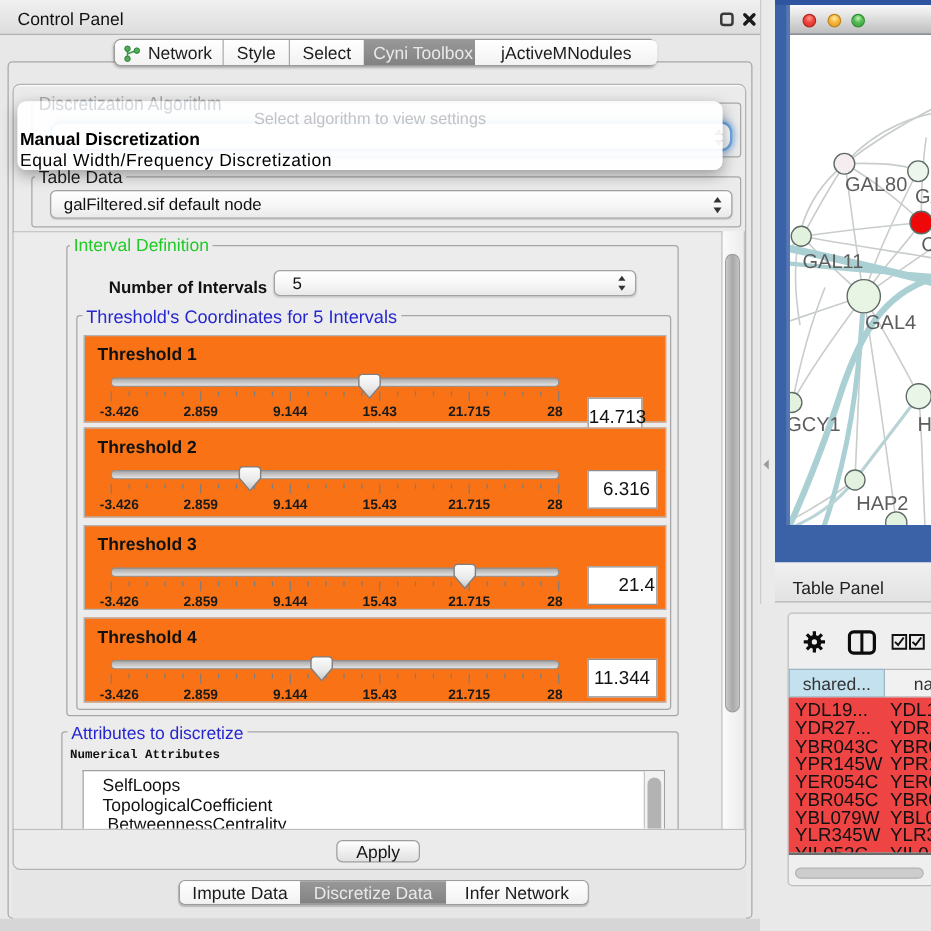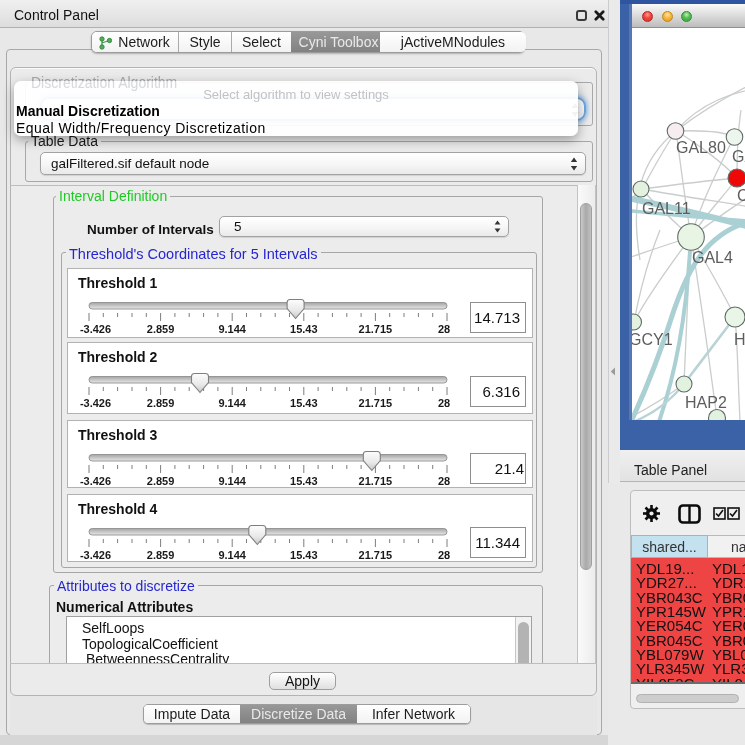--- a/index.html
+++ b/index.html
@@ -10,21 +10,21 @@
   .grplabel { position:absolute; font-size:14px; background:#ebebeb; padding:0 3px; line-height:15px; }
   .combo { position:absolute; border:1px solid #a2a2a2; border-radius:5px;
            background:linear-gradient(#ffffff, #f6f6f6 55%, #e9e9e9);
            box-shadow:0 1px 1px rgba(0,0,0,0.12); }
   .combo .ar { position:absolute; right:7px; top:50%; margin-top:-7px; }
   .fld { position:absolute; background:#ffffff; border:1px solid #8f8f8f;
          font-size:15px; text-align:right; color:#111; }
   .seg { position:absolute; top:0; height:100%; line-height:21px; text-align:center;
          font-size:14px; color:#1c1c1c; background:linear-gradient(#ffffff,#f2f2f2); }
   .seg.dark { background:linear-gradient(#989898,#828282); color:#e9e9e9; }
-  .thp { position:absolute; left:67px; width:466px; border:1px solid #b2b2b2; background:#ffffff; }
+  .thp { position:absolute; left:67px; width:466px; border:1px solid #b2b2b2; background:#f97316; }
   .thlbl { position:absolute; left:10px; top:6px; font-weight:bold; font-size:14px; color:#111; }
 </style>
 </head>
 <body>
 
 <div class="abs" style="left:0; top:0; width:608px; height:745px; background:#e8e8e8;"></div>
 
 <div class="abs" style="left:0; top:0; width:608px; height:28px; background:linear-gradient(#f0f0f0,#dddddd); border-bottom:1px solid #b1b1b1;"></div>
 <div class="abs" style="left:14px; top:7px; font-size:14px; color:#111;">Control Panel</div>
 <div class="abs" style="left:576px; top:10px; width:11px; height:11px; border:2px solid #3a3a3a; border-radius:3px;"></div>
@@ -142,21 +142,21 @@
       <g font-size="11" font-weight="bold" fill="#1a1a1a" text-anchor="middle" font-family="Liberation Sans, sans-serif">
           <text x="27.5" y="42">-3.426</text>
           <text x="92.6" y="42">2.859</text>
           <text x="164.2" y="42">9.144</text>
           <text x="235.8" y="42">15.43</text>
           <text x="307.4" y="42">21.715</text>
           <text x="376.0" y="42">28</text>
         </g>
       <path d="M219.1,17.5 L219.1,11.5 Q219.1,8.5 222.1,8.5 L233.1,8.5 Q236.1,8.5 236.1,11.5 L236.1,17.5 L227.6,27.5 Z" fill="url(#thm)" stroke="#7f7f7f" stroke-width="1.1"></path>
     </svg>
-    <div class="fld" style="left:402px; top:33px; width:56px; height:31px; line-height:29px; padding-right:5px;">14.713</div>
+    <div class="fld" style="left:402px; top:49px; width:44px; height:31px; line-height:29px; padding-right:5px;">14.713</div>
   </div>
   <div class="thp" style="top:156px; height:72px; left:56px;">
     <div class="thlbl">Threshold 2</div>
     <svg class="abs" style="left:0; top:22px;" width="464" height="47" viewBox="0 0 464 47">
       <rect x="21" y="11.5" width="358" height="6.5" rx="3.2" fill="url(#trk)" stroke="#8f8f8f" stroke-width="0.9"></rect>
       <g stroke="#7d7d7d" stroke-width="1">
           <line x1="21.0" y1="22" x2="21.0" y2="30"></line>
           <line x1="35.3" y1="22" x2="35.3" y2="26"></line>
           <line x1="49.6" y1="22" x2="49.6" y2="26"></line>
           <line x1="64.0" y1="22" x2="64.0" y2="26"></line>
@@ -279,21 +279,21 @@
           <text x="307.4" y="42">21.715</text>
           <text x="376.0" y="42">28</text>
         </g>
       <path d="M180.8,17.5 L180.8,11.5 Q180.8,8.5 183.8,8.5 L194.8,8.5 Q197.8,8.5 197.8,11.5 L197.8,17.5 L189.3,27.5 Z" fill="url(#thm)" stroke="#7f7f7f" stroke-width="1.1"></path>
     </svg>
     <div class="fld" style="left:402px; top:32px; width:56px; height:31px; line-height:29px; padding-right:5px;">11.344</div>
   </div>
 
   <div class="grp" style="left:38px; top:399px; width:494px; height:90px; border-color:#a6a6a6;"></div>
   <div class="grplabel" style="left:43px; top:393px; color:#2626cf; background:#ececec;">Attributes to discretize</div>
-  <div class="abs" style="left:45px; top:413px; font-size:14px; font-weight:bold; color:#111;">Numerical Attributes</div>
+  <div class="abs" style="left:45px; top:413px; font-size:10px; font-weight:bold; color:#111;font-family:Liberation Mono, monospace;">Numerical Attributes</div>
   <div class="abs" style="left:55px; top:430px; width:466px; height:47px; background:#ffffff; border:1px solid #a0a0a0; border-bottom:none; overflow:hidden; font-size:14px; color:#111;">
     <div class="abs" style="left:15px; top:3px;">SelfLoops</div>
     <div class="abs" style="left:15px; top:19px;">TopologicalCoefficient</div>
     <div class="abs" style="left:19px; top:34px;">BetweennessCentrality</div>
     <div class="abs" style="left:448px; top:0; width:18px; height:47px; background:#f2f2f2; border-left:1px solid #c6c6c6;"></div>
     <div class="abs" style="left:451px; top:5px; width:11px; height:42px; background:#b3b3b3; border-radius:5.5px 5.5px 0 0;"></div>
   </div>
 </div>
 
 <div class="abs" style="left:577px; top:185px; width:19px; height:478px; background:linear-gradient(90deg,#fafafa,#ececec); border-left:1px solid #c3c3c3; border-right:1px solid #c3c3c3;"></div>

